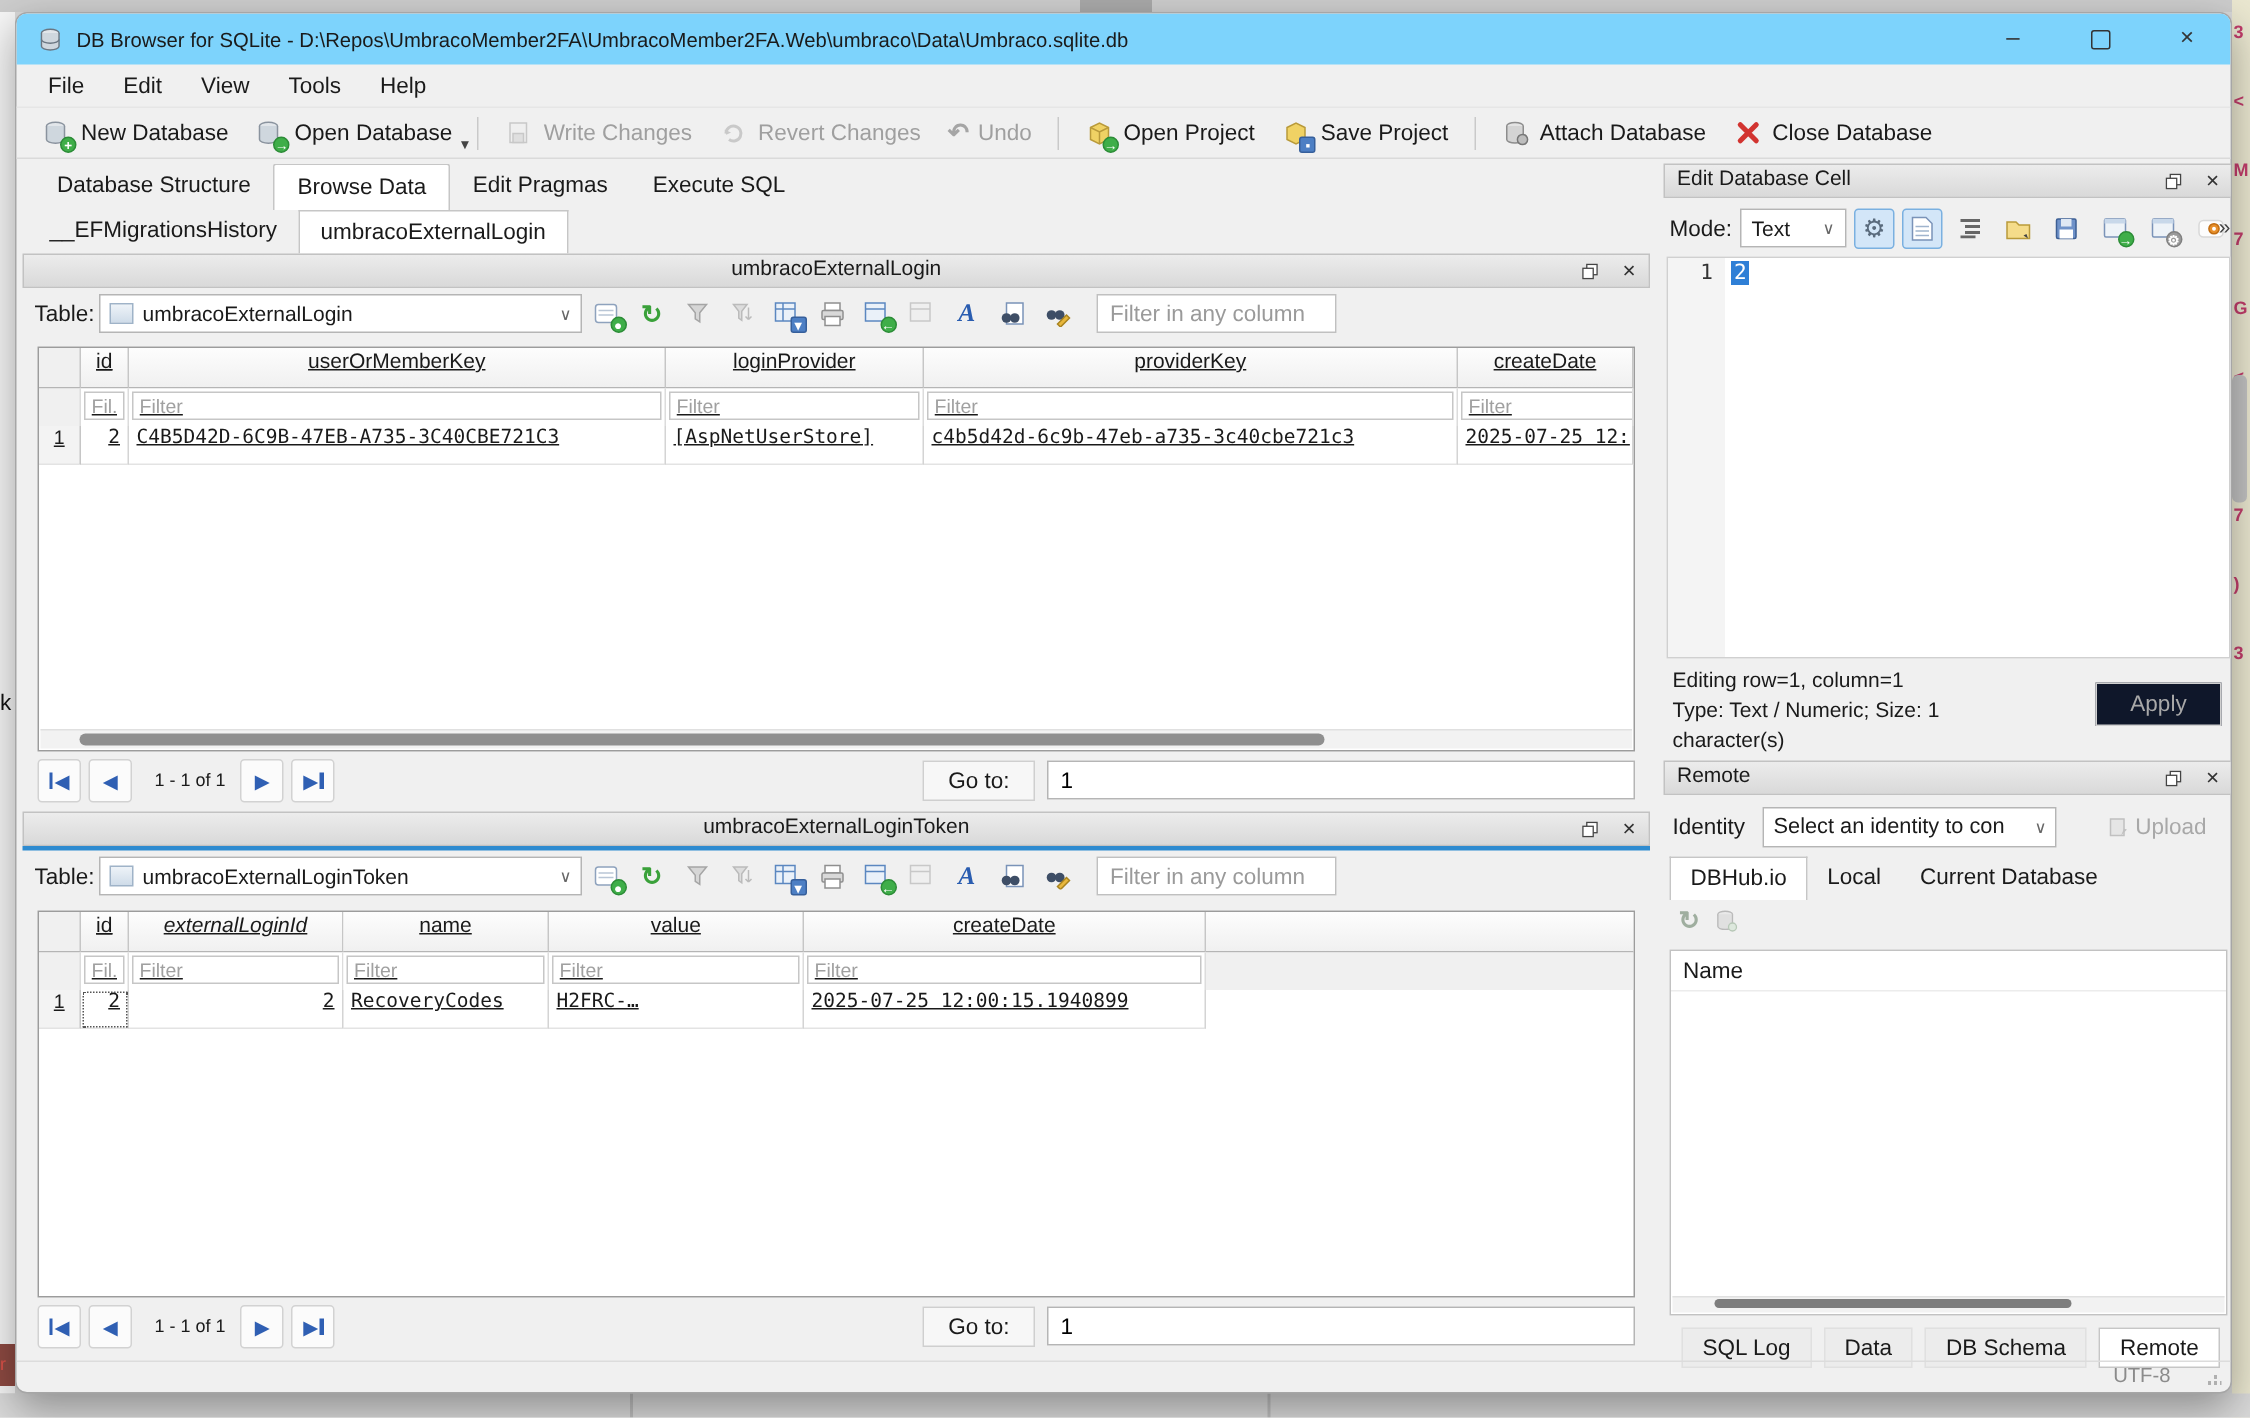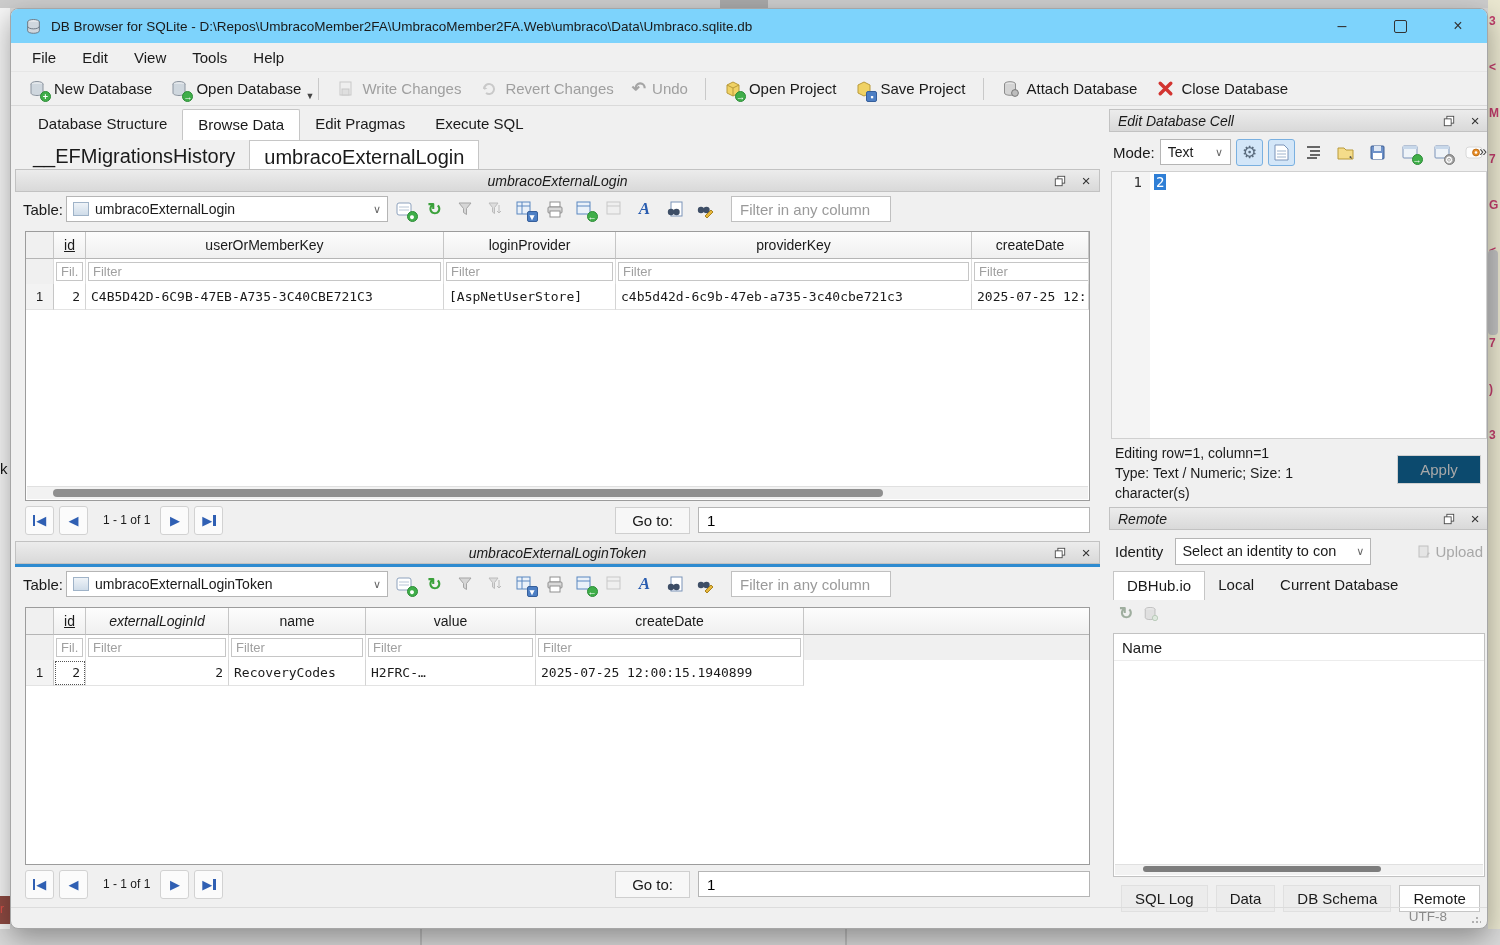--- a/index.html
+++ b/index.html
@@ -34,45 +34,45 @@
   .icwrap{position:relative;display:inline-flex;width:20px;height:20px;align-items:center;justify-content:center;}
   .badge{position:absolute;right:-3px;bottom:-3px;width:11px;height:11px;border-radius:50%;background:#3fae49;color:#fff;font-size:9px;line-height:11px;text-align:center;font-weight:bold;border:1px solid #2c8c37;box-sizing:border-box;}
   .badge.gray{background:#9a9a9a;border-color:#808080;}
   .badge.blue{background:#4d7fc4;border-color:#365f9b;border-radius:2px;}
   .glyph-green{color:#3aa13a;font-size:17px;font-weight:bold;}
   .glyph-gray{color:#a5a5a5;font-size:17px;font-weight:bold;}
   
   .maintabs{position:absolute;left:12px;top:100px;display:flex;font-size:15px;}
   .maintab{padding:6px 15px 7px;color:#1a1a1a;}
   .maintab.active{background:#fff;border:1px solid #c6c6c6;border-bottom:none;border-radius:2px 2px 0 0;}
-  .subtabs{position:absolute;left:8px;top:131px;display:flex;font-size:20px;}
+  .subtabs{position:absolute;left:8px;top:131px;display:flex;font-size:15px;}
   .subtab{padding:5px 14px 6px;}
   .subtab.active{background:#fff;border:1px solid #c6c6c6;border-bottom:none;}
   
   .dockpanel{position:absolute;background:#f0f0f0;}
   .p1{left:4px;top:160px;width:1085px;height:368px;}
   .p2{left:4px;top:532px;width:1085px;height:364px;}
-  .dockhead{height:23px;background:linear-gradient(#ececec,#d9d9d9);border:1px solid #c2c2c2;display:flex;align-items:center;justify-content:center;font-size:14px;position:relative;box-sizing:border-box;font-style:italic;}
+  .dockhead{height:23px;background:linear-gradient(#ececec,#d9d9d9);border:1px solid #c2c2c2;display:flex;align-items:flex-start;justify-content:center;font-size:14px;position:relative;box-sizing:border-box;}
   .dockhead.left-title{justify-content:flex-start;padding-left:8px;}
   .dockbtns{position:absolute;right:5px;top:0;height:100%;display:flex;align-items:center;gap:10px;}
   .dockbtn{display:inline-flex;align-items:center;justify-content:center;width:16px;height:16px;color:#333;font-size:15px;line-height:14px;}
   .bluebar{height:3px;background:#2e8bd0;}
   .tabletools{height:34px;display:flex;align-items:center;padding:0 8px;gap:3px;font-size:15px;}
   .tselect{width:322px;height:26px;background:#fff;border:1px solid #b5b5b5;display:flex;align-items:center;padding:0 6px;gap:6px;font-size:14px;box-sizing:border-box;}
   .tselect .chev{margin-left:auto;color:#666;font-size:11px;}
   .tbl-ico{width:14px;height:12px;border:1px solid #9fb3c8;background:linear-gradient(#eef3f8,#cfdce9);display:inline-block;}
   .itbtn{width:27px;height:25px;display:inline-flex;align-items:center;justify-content:center;position:relative;}
   .filterany{margin-left:10px;width:160px;height:26px;border:1px solid #c0c0c0;background:#fff;font-size:15px;padding:0 8px;box-sizing:border-box;font-family:"Liberation Sans",sans-serif;}
   .filterany::placeholder{color:#9a9a9a;}
   
   .grid{position:absolute;left:10px;right:10px;background:#fff;border:1px solid #9c9c9c;overflow:hidden;}
   .g1{top:62px;height:268px;}
   .g2{top:66px;height:256px;}
   .grow{display:flex;}
-  .gc{border-right:1px solid #d4d4d4;box-sizing:border-box;overflow:hidden;display:flex;align-items:center;}
+  .gc{border-right:1px solid #d4d4d4;box-sizing:border-box;overflow:hidden;display:flex;align-items:flex-start;text-decoration:underline;}
   .ghead .gc{height:27px;background:linear-gradient(#fdfdfd,#f0f0f0);border-bottom:1px solid #b5b5b5;justify-content:center;font-size:14px;border-right:1px solid #c6c6c6;}
   .gfilter .gc{height:25px;background:#fff;padding:2px 2px;border-right:1px solid #dcdcdc;}
   .gfilter .gc.rowhdr,.ghead .gc.rowhdr{background:#f0f0f0;}
   .gfilter input{width:100%;height:19px;border:1px solid #c6c6c6;font-size:13px;padding:0 4px;box-sizing:border-box;font-family:"Liberation Sans",sans-serif;}
   .gfilter input::placeholder{color:#a0a0a0;}
   .gdata .gc{height:26px;border-bottom:1px solid #e3e3e3;font-family:"DejaVu Sans Mono",monospace;font-size:13px;padding:0 5px;white-space:nowrap;}
   .gdata .gc.rowhdr{background:#f3f3f3;font-family:"Liberation Sans",sans-serif;justify-content:center;padding:0;border-right:1px solid #c6c6c6;}
   .gc.numcell{justify-content:flex-end;}
   .gc.selcell{outline:1px dotted #555;outline-offset:-2px;}
   .t1 .c0{width:28px;flex:none;}  .t1 .c1{width:32px;flex:none;} .t1 .c2{width:358px;flex:none;}
@@ -101,26 +101,26 @@
   .modesel{width:80px;height:26px;background:#fff;border:1px solid #b5b5b5;display:flex;align-items:center;padding:0 7px;font-size:14px;box-sizing:border-box;}
   .modesel .chev{margin-left:auto;color:#666;font-size:11px;}
   .mico{width:25px;height:25px;display:inline-flex;align-items:center;justify-content:center;border:1px solid transparent;border-radius:3px;flex:none;position:relative;}
   .mico.active{background:#d3e6f8;border-color:#7ab0e0;}
   .overflowmark{position:absolute;right:2px;top:34px;font-size:14px;color:#444;}
   .ec-editor{position:absolute;left:2px;top:62px;right:2px;height:268px;background:#fff;border:1px solid #d0d0d0;display:flex;box-sizing:border-box;}
   .gutter{width:38px;background:#f4f4f4;text-align:right;padding:2px 8px 0 0;font-size:14px;color:#333;box-sizing:border-box;font-family:"DejaVu Sans Mono",monospace;}
   .ec-content{padding:2px 0 0 4px;font-size:14px;font-family:"DejaVu Sans Mono",monospace;}
   .sel{background:#2f7fd6;color:#fff;padding:0 2px;}
   .ec-info{position:absolute;left:6px;top:334px;right:19px;font-size:14px;line-height:20px;}
-  .applybtn{position:absolute;right:8px;top:346px;width:82px;height:27px;border:1px solid #d0d0d0;background:#0c4a6e;color:#a8a8a8;font-size:15px;display:flex;align-items:center;justify-content:center;}
+  .applybtn{position:absolute;right:8px;top:346px;width:82px;height:27px;border:1px solid #d0d0d0;background:#0f172a;color:#a8a8a8;font-size:15px;display:flex;align-items:center;justify-content:center;}
   .rm-head{position:absolute;left:0;top:398px;right:0;}
   .rm-identity{position:absolute;left:6px;top:428px;right:2px;height:28px;display:flex;align-items:center;font-size:15px;}
   .idsel{width:196px;height:27px;background:#fff;border:1px solid #b5b5b5;display:flex;align-items:center;padding:0 6px;font-size:14.5px;box-sizing:border-box;margin-left:12px;white-space:nowrap;overflow:hidden;}
   .idsel .chev{margin-left:auto;color:#666;font-size:11px;flex:none;}
-  .uploadbtn{margin-left:auto;margin-right:4px;display:flex;align-items:center;gap:4px;color:#a8a8a8;font-size:15px;}
+  .uploadbtn{margin-left:auto;margin-right:16px;display:flex;align-items:center;gap:4px;color:#a8a8a8;font-size:15px;}
   .rm-tabs{position:absolute;left:4px;top:462px;display:flex;font-size:15px;}
   .rmtab{padding:5px 13px 6px;}
   .rmtab.active{background:#fff;border:1px solid #c6c6c6;border-bottom:none;}
   .rm-icons{position:absolute;left:10px;top:494px;display:flex;gap:10px;align-items:center;}
   .rm-list{position:absolute;left:4px;top:524px;right:4px;height:244px;background:#fff;border:1px solid #c2c2c2;box-sizing:border-box;}
   .rm-list .lh{font-size:15px;padding:5px 0 4px 8px;border-bottom:1px solid #ececec;}
   .rm-list .hscroll{height:10px;}
   .rm-list .hthumb{left:28px;width:238px;top:1px;height:6px;background:#7d7d7d;}
   .bottomtabs{position:absolute;left:12px;top:776px;display:flex;gap:8px;font-size:15px;}
   .btab{padding:4px 13px;background:#ececec;border:1px solid #e0e0e0;}

